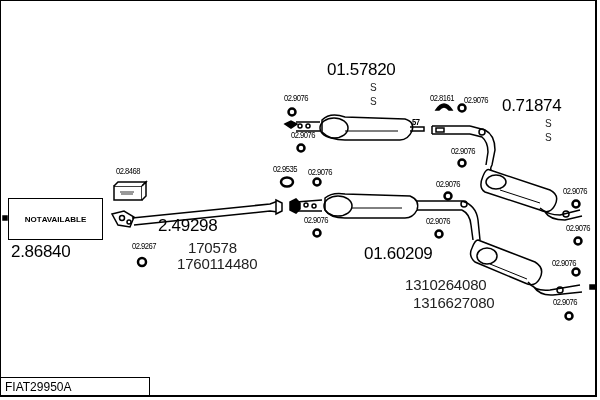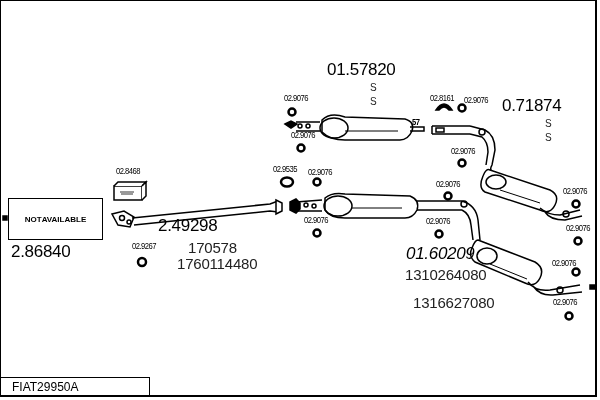--- a/index.html
+++ b/index.html
@@ -5,21 +5,21 @@
   html, body { margin:0; padding:0; background:#ffffff; }
   body { width:600px; height:400px; position:relative; overflow:hidden; font-family:"Liberation Sans", sans-serif; }
   .frame { position:absolute; left:0; top:0; width:597px; height:397px; border:1.5px solid #000; box-sizing:border-box; border-right-width:2px; border-bottom-width:2px; }
   .lbl { position:absolute; font-family:"Liberation Sans", sans-serif; color:#000; white-space:nowrap; }
   .big { font-size:17px; letter-spacing:-0.3px; }
   .small { font-size:15px; color:#222; letter-spacing:-0.2px; }
   .ref { font-size:9px; font-weight:normal; letter-spacing:-0.6px; transform:scaleX(0.85); transform-origin:left top; }
   .s { font-size:10px; color:#222; }
   .na-box { position:absolute; left:8px; top:198px; width:95px; height:42px; border:1.2px solid #000; box-sizing:border-box; display:flex; flex-direction:row; align-items:center; justify-content:center; }
   .na-box span { font-size:8px; font-weight:bold; line-height:11px; }
-  .code-box { position:absolute; left:0; top:377px; width:150px; height:20px; border:1.2px solid #000; border-left:none; box-sizing:border-box; padding-left:12px; font-size:12px; line-height:18px; }
+  .code-box { position:absolute; left:0; top:377px; width:150px; height:20px; border:1.2px solid #000; border-left:none; box-sizing:border-box; padding-left:5px; font-size:12px; line-height:18px; }
   svg.diagram { position:absolute; left:0; top:0; }
 </style>
 </head>
 <body>
 
 <div class="frame"></div>
 
 <svg class="diagram" width="600" height="400" viewBox="0 0 600 400">
   <g fill="none" stroke="#000" stroke-width="1.5">
 
@@ -120,22 +120,22 @@
 <div class="lbl small" style="left:177px;top:255px;">1760114480</div>
 
 <div class="lbl big" style="left:327px;top:60px;">01.57820</div>
 <div class="lbl s" style="left:370px;top:82px;">S</div>
 <div class="lbl s" style="left:370px;top:96px;">S</div>
 
 <div class="lbl big" style="left:502px;top:96px;">0.71874</div>
 <div class="lbl s" style="left:545px;top:118px;">S</div>
 <div class="lbl s" style="left:545px;top:132px;">S</div>
 
-<div class="lbl big" style="left:406px;top:244px;font-style:italic;">01.60209</div>
-<div class="lbl small" style="left:405px;top:266px;">1310264080</div>
+<div class="lbl big" style="left:364px;top:244px;">01.60209</div>
+<div class="lbl small" style="left:405px;top:276px;">1310264080</div>
 <div class="lbl small" style="left:405px;top:294px;margin-left:8px;">1316627080</div>
 
 <div class="lbl ref" style="left:412px;top:117px;font-weight:bold;">57</div>
 
 <div class="lbl ref" style="left:116px;top:166px;">02.8468</div>
 <div class="lbl ref" style="left:132px;top:241px;">02.9267</div>
 <div class="lbl ref" style="left:273px;top:164px;">02.9535</div>
 <div class="lbl ref" style="left:284px;top:93px;">02.9076</div>
 <div class="lbl ref" style="left:291px;top:130px;">02.9076</div>
 <div class="lbl ref" style="left:308px;top:167px;">02.9076</div>

